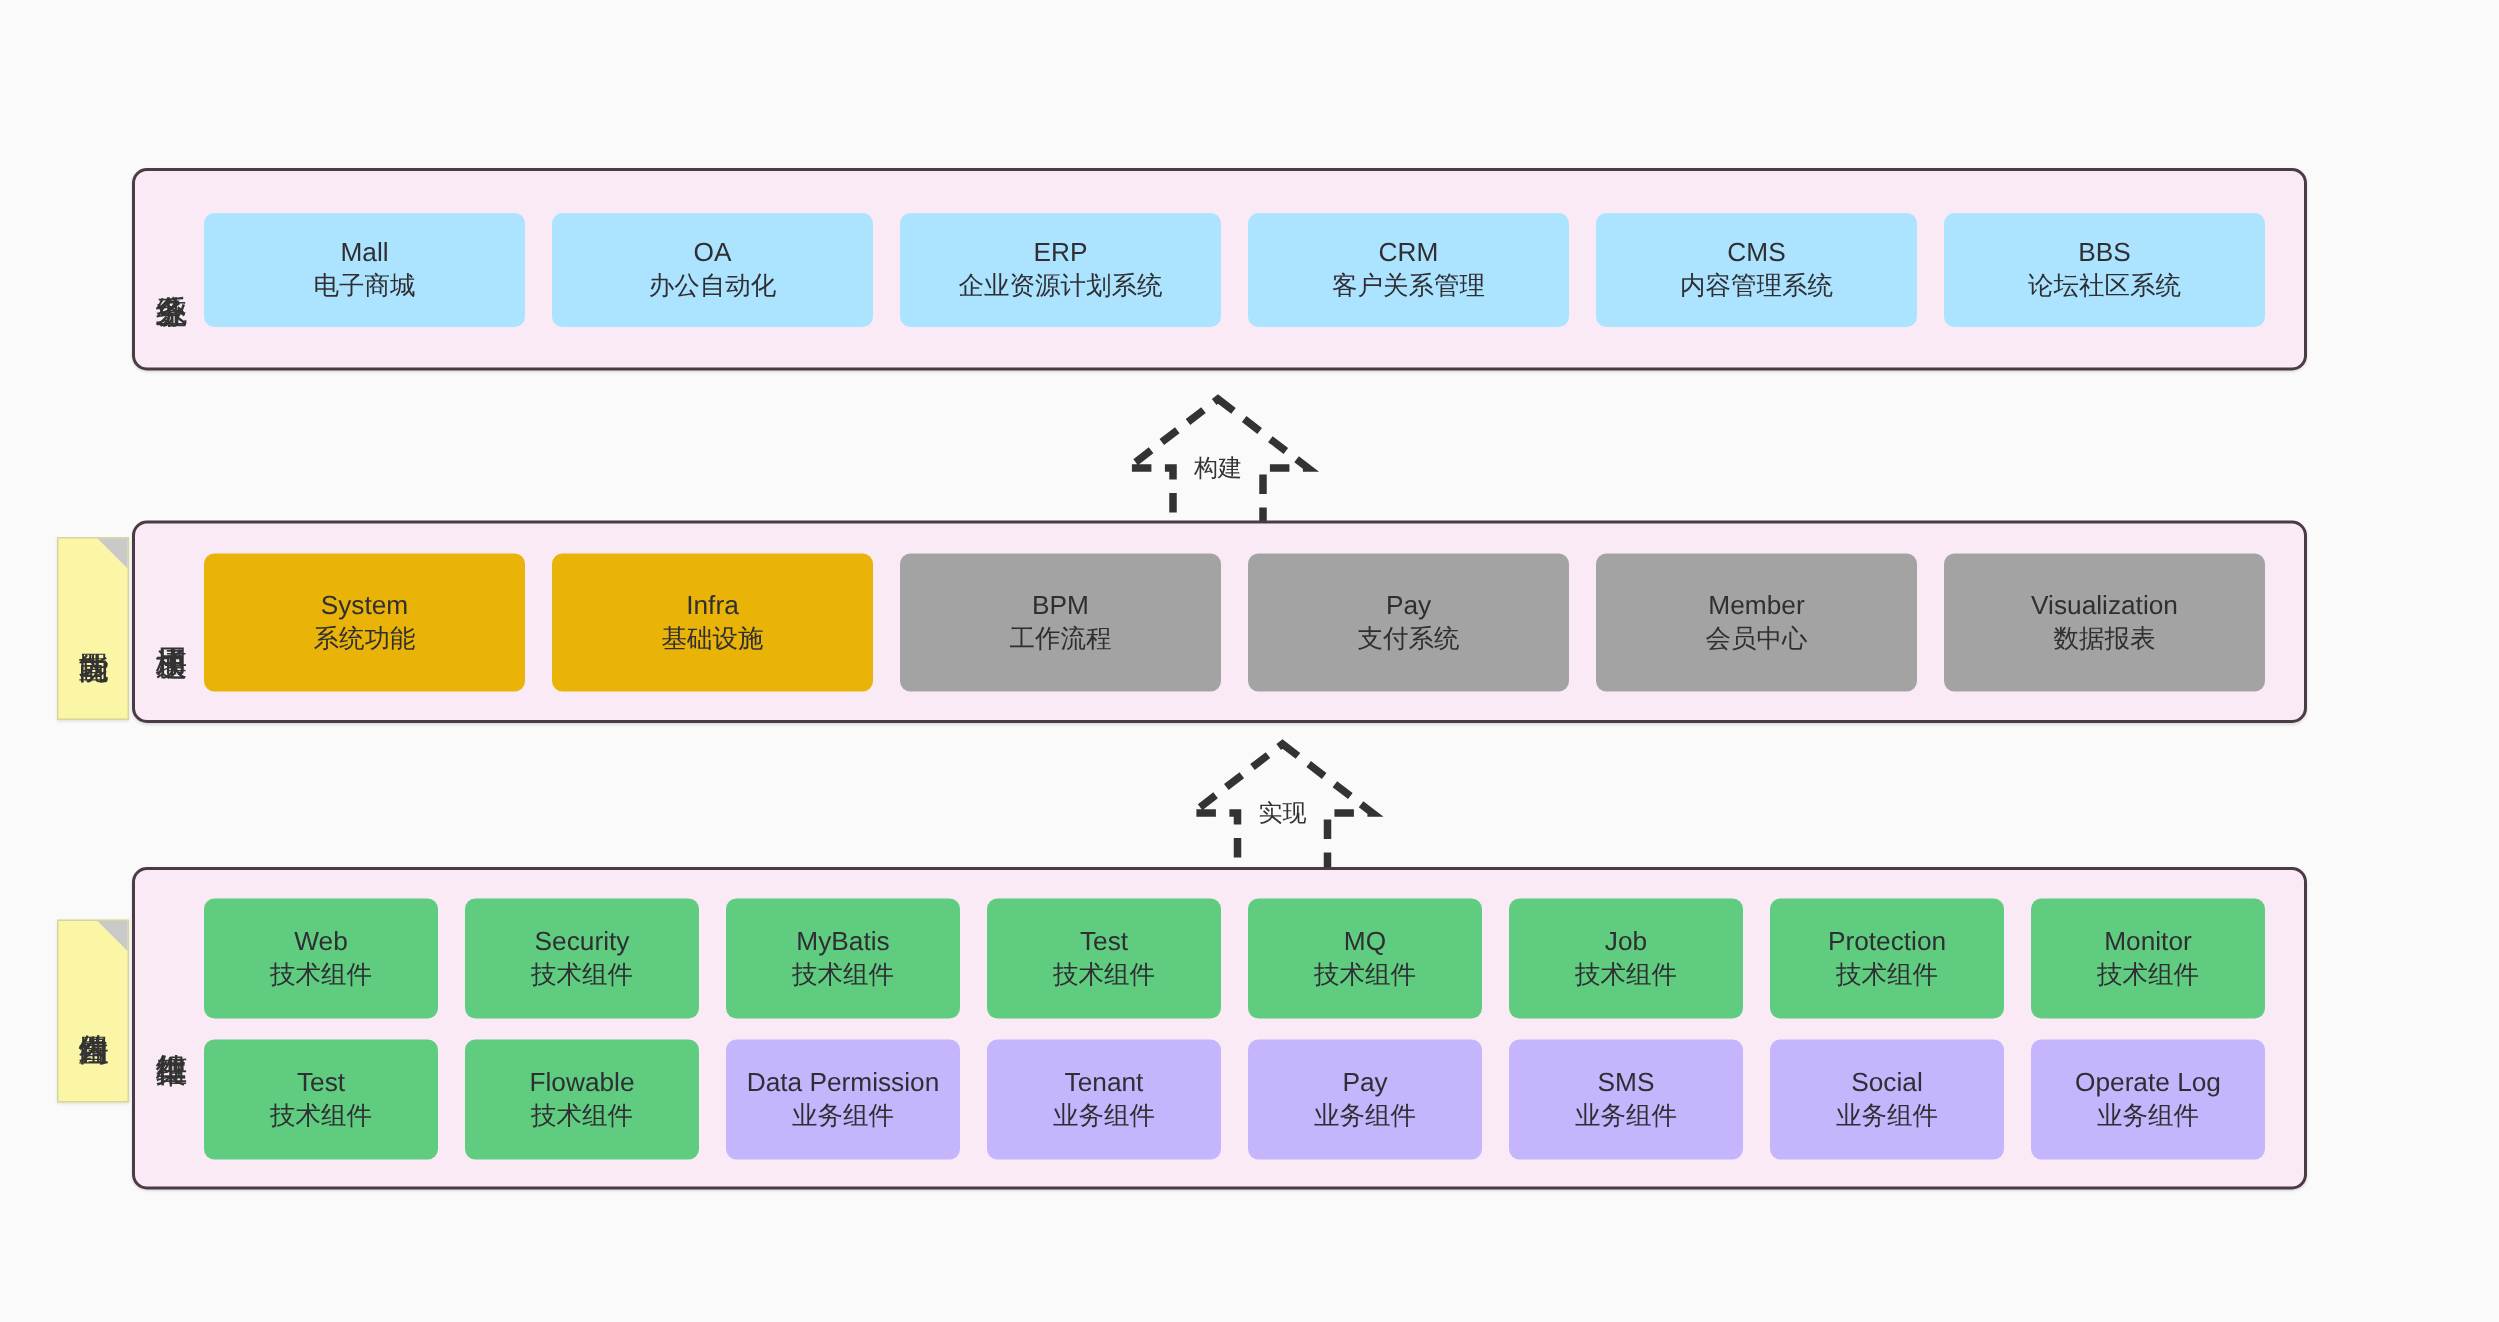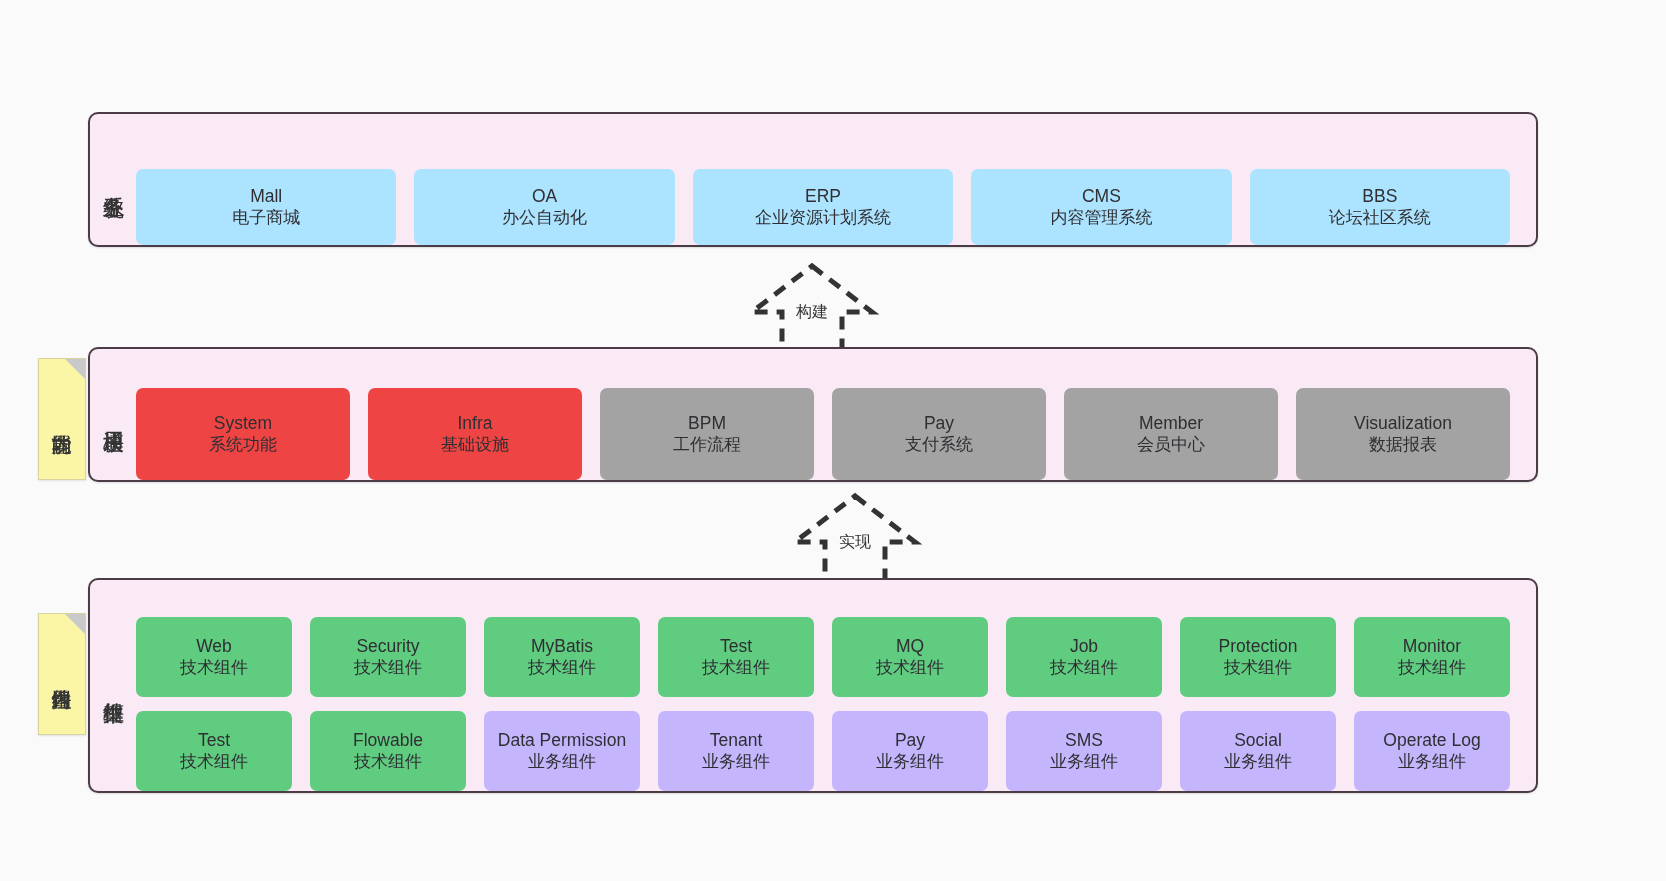--- a/index.html
+++ b/index.html
@@ -42,21 +42,21 @@
     letter-spacing: 0px;
     writing-mode: vertical-rl;
     text-orientation: upright;
     white-space: nowrap;
     user-select: none;
   }
 
   .layer-body {
     flex: 1 1 auto;
     display: flex;
-    align-items: flex-end;
+    align-items: center;
     padding: 0 26px 0 0;
   }
 
   .row {
     display: flex;
     width: 100%;
     gap: 18px;
   }
 
   .rows-stack {
@@ -78,21 +78,21 @@
     color: #2f2f33;
     font-size: 17px;
     line-height: 1.3;
     padding: 6px 6px;
     user-select: none;
   }
   .node .t-en { font-size: 17.5px; }
   .node .t-cn { font-size: 17px; }
 
   .node.blue   { background: #ace3ff; height: 76px; }
-  .node.red    { background: #ef4444; height: 92px; }
+  .node.red    { background: #eab308; height: 92px; }
   .node.pink   { background: #a3a3a3; height: 92px; }
   .node.green  { background: #5fcc80; height: 80px; }
   .node.mint   { background: #c4b5fd; height: 80px; }
 
   
   .note {
     position: absolute;
     background: #fbf6a6;
     border: 1px solid #d8d4a0;
     display: flex;
@@ -149,20 +149,24 @@
           </div>
           <div class="node blue">
             <div class="t-en">OA</div>
             <div class="t-cn">办公自动化</div>
           </div>
           <div class="node blue">
             <div class="t-en">ERP</div>
             <div class="t-cn">企业资源计划系统</div>
           </div>
           <div class="node blue">
+            <div class="t-en">CRM</div>
+            <div class="t-cn">客户关系管理</div>
+          </div>
+          <div class="node blue">
             <div class="t-en">CMS</div>
             <div class="t-cn">内容管理系统</div>
           </div>
           <div class="node blue">
             <div class="t-en">BBS</div>
             <div class="t-cn">论坛社区系统</div>
           </div>
         </div>
     </div>
   </div>

